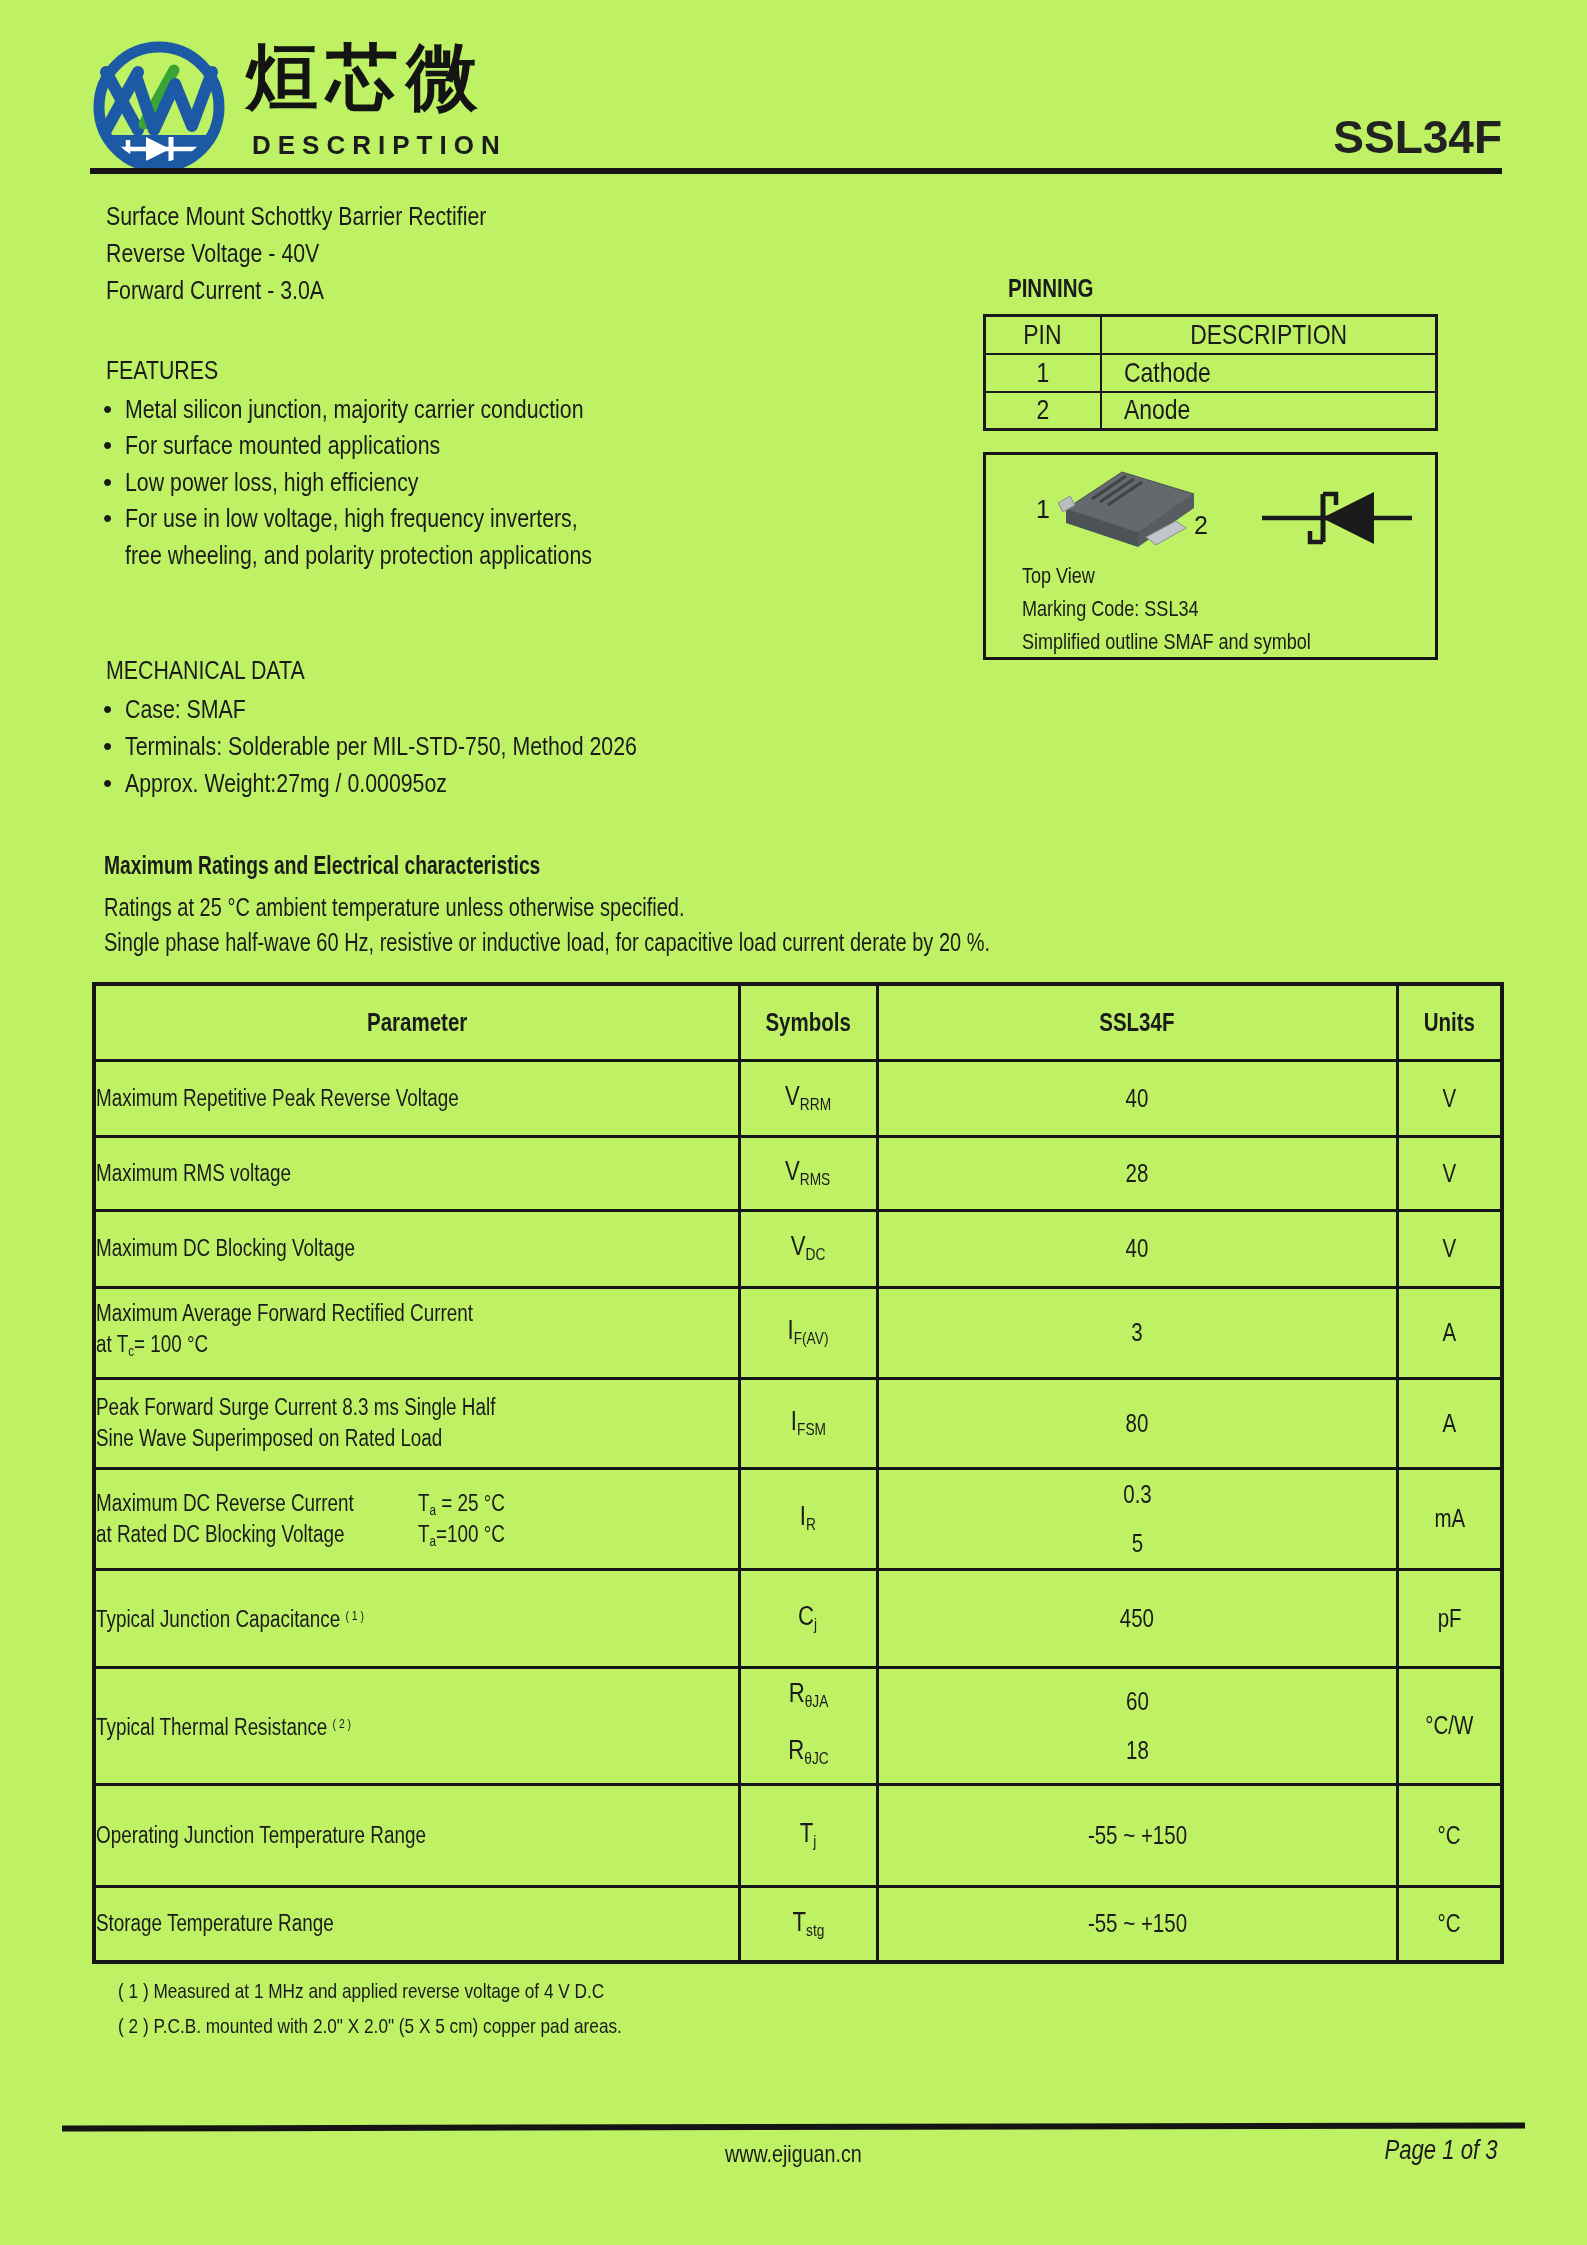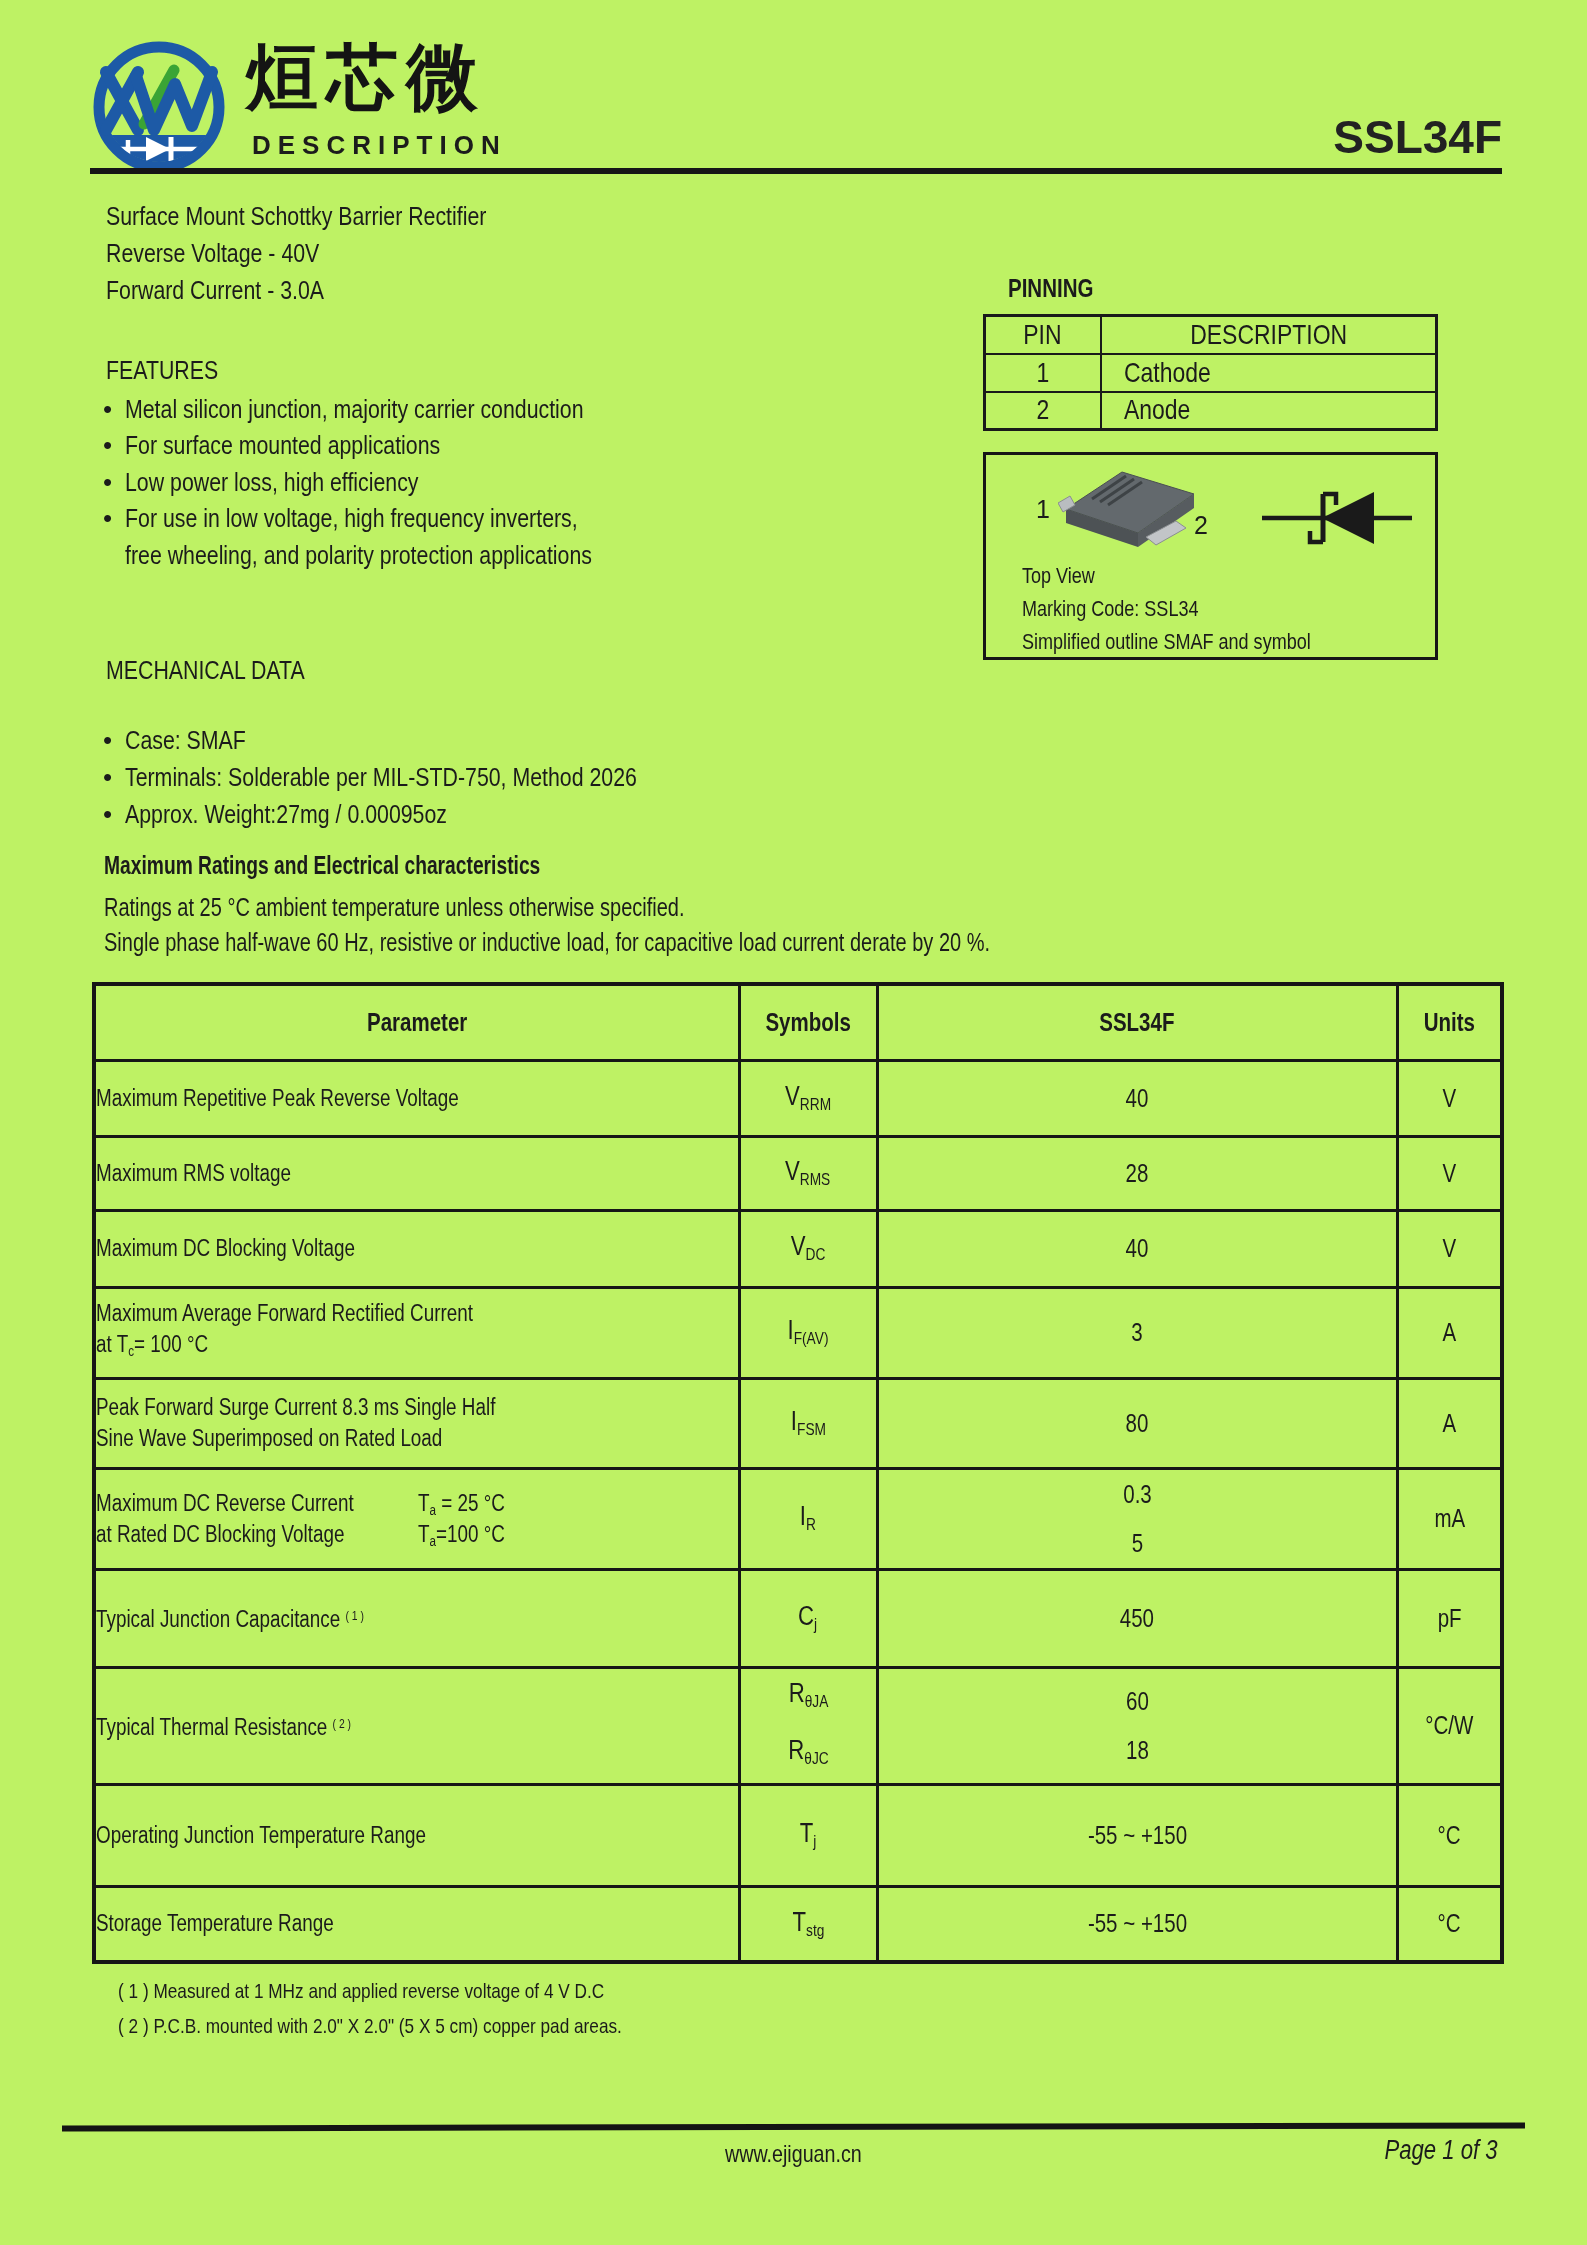--- a/index.html
+++ b/index.html
@@ -18,21 +18,21 @@
   #header-rule{left:90px;top:168px;width:1412px;height:6px;background:#161616;}
 
   
   #summary{left:106px;top:198px;font-size:26px;line-height:37px;}
 
   
   .sec-title{font-size:26px;color:#1b1b1b;}
   #features-title{left:106px;top:355px;}
   #features-list{left:103px;top:391px;font-size:26px;line-height:36.4px;}
   #mech-title{left:106px;top:655px;}
-  #mech-list{left:103px;top:691px;font-size:26px;line-height:37px;margin-top:31px;}
+  #mech-list{left:103px;top:691px;font-size:26px;line-height:37px;}
   .b-line{white-space:nowrap;}
   .b-dot{display:inline-block;width:22px;}
 
   
   #pinning-title{left:1008px;top:274px;font-size:25px;font-weight:700;}
   #pinning-table{left:983px;top:314px;width:455px;border-collapse:collapse;table-layout:fixed;}
   #pinning-table td{border:2.5px solid #1a1a1a;font-size:28px;vertical-align:middle;}
   #pinning-table{border:3px solid #1a1a1a;}
   #pinning-table tr{height:38px;}
   .pin-c{text-align:center;}

